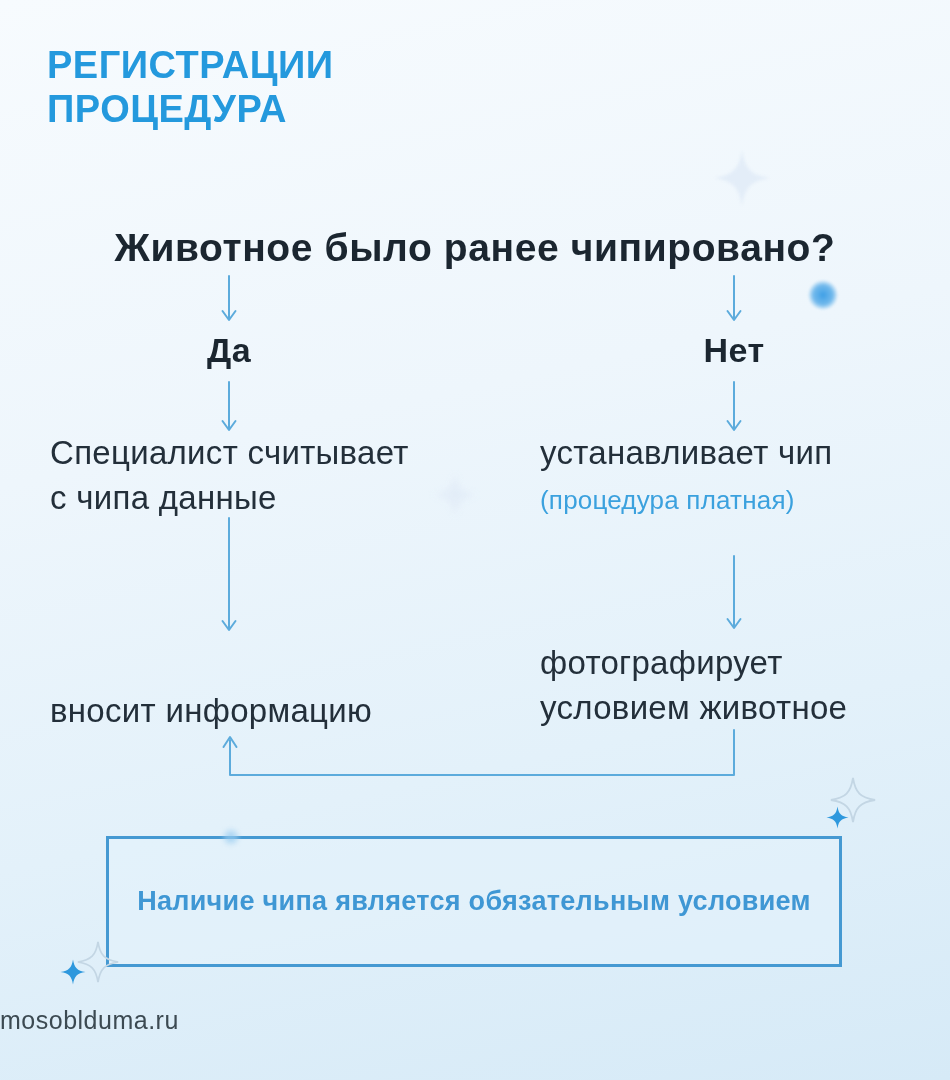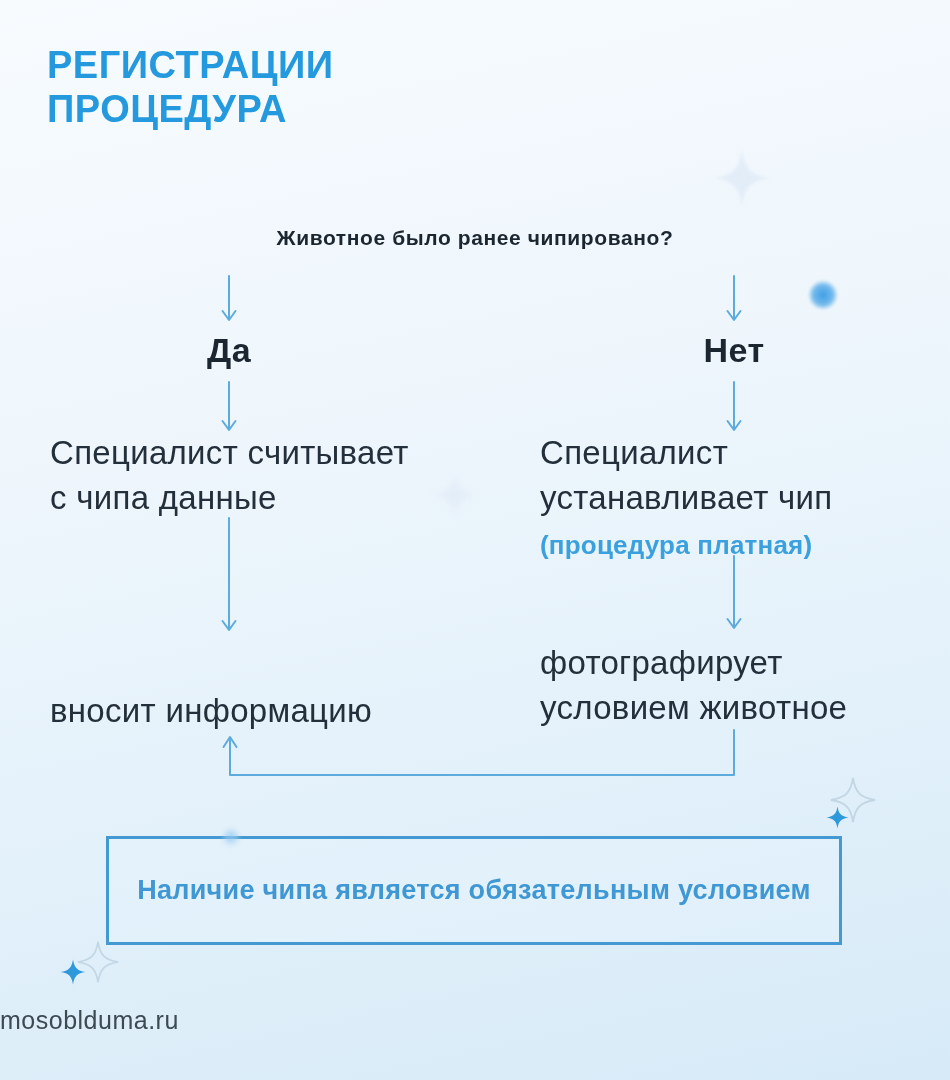--- a/index.html
+++ b/index.html
@@ -9,42 +9,42 @@
     background:linear-gradient(168deg, var(--bg-top,#f7fbfe) 0%, #eef6fc 38%, #e3f1fa 68%, var(--bg-bottom,#d6eaf7) 100%);
   }
   .abs{position:absolute;}
   .title{
     left:47px;top:44px;
     font-size:38px;font-weight:bold;line-height:1.15;letter-spacing:0.5px;
     color:var(--title-blue,#2499dd);
   }
   .question{
     left:0;top:226px;width:950px;text-align:center;
-    font-size:21px;font-weight:bold;letter-spacing:0.6px;
+    font-size:39px;font-weight:bold;letter-spacing:0.6px;
     color:var(--dark-text,#1b2630);
   }
   .branch-label{
     top:331px;transform:translateX(-50%);
     font-size:34px;font-weight:bold;letter-spacing:0.5px;
     color:var(--dark-text,#1b2630);
   }
   .step{
     font-size:33px;font-weight:400;line-height:45px;letter-spacing:0.3px;
     color:var(--body-text,#232f3a);
   }
   .paid-note{
-    font-size:26px;font-weight:bold;letter-spacing:0.2px;margin-top:3px;
+    font-size:26px;font-weight:normal;letter-spacing:0.2px;margin-top:3px;
     color:var(--note-blue,#3ba1de);
   }
   svg.arrow{overflow:visible;}
   svg.arrow line, svg.arrow polyline, svg.arrow path{
     fill:none;stroke:var(--arrow-blue,#5cabdc);stroke-width:2;stroke-linecap:round;stroke-linejoin:round;
   }
   .footnote-box{
-    left:106px;top:836px;width:736px;height:109px;box-sizing:border-box;
+    left:106px;top:836px;width:736px;height:131px;box-sizing:border-box;
     border:3px solid var(--box-border,#4599d2);
     background:rgba(228,242,251,0.55);
     display:flex;flex-direction:row;justify-content:center;align-items:center;
     text-align:right;font-size:27px;font-weight:bold;line-height:37px;letter-spacing:0.3px;
     color:var(--box-text,#3f97d4);
   }
   .footer-url{
     left:0;top:1006px;width:950px;text-align:left;
     font-size:25px;letter-spacing:0.5px;color:var(--footer-text,#3c4a52);
   }
@@ -100,21 +100,20 @@
 <svg class="abs arrow" style="left:725px;top:382px;" width="18" height="50" viewBox="0 0 18 50">
     <line x1="9" y1="0" x2="9" y2="47"></line>
     <polyline points="2.5,39 9,48 15.5,39"></polyline>
   </svg>
 
 <div class="abs step" style="left:50px;top:430px;">
   <div>Специалист считывает</div>
   <div>с чипа данные</div>
 </div>
 <div class="abs step" style="left:540px;top:430px;">
-  <div>Специалист</div>
   <div>устанавливает чип</div>
   <div class="paid-note">(процедура платная)</div>
 </div>
 
 <svg class="abs arrow" style="left:220px;top:518px;" width="18" height="114" viewBox="0 0 18 114">
     <line x1="9" y1="0" x2="9" y2="111"></line>
     <polyline points="2.5,103 9,112 15.5,103"></polyline>
   </svg>
 <svg class="abs arrow" style="left:725px;top:556px;" width="18" height="74" viewBox="0 0 18 74">
     <line x1="9" y1="0" x2="9" y2="71"></line>

